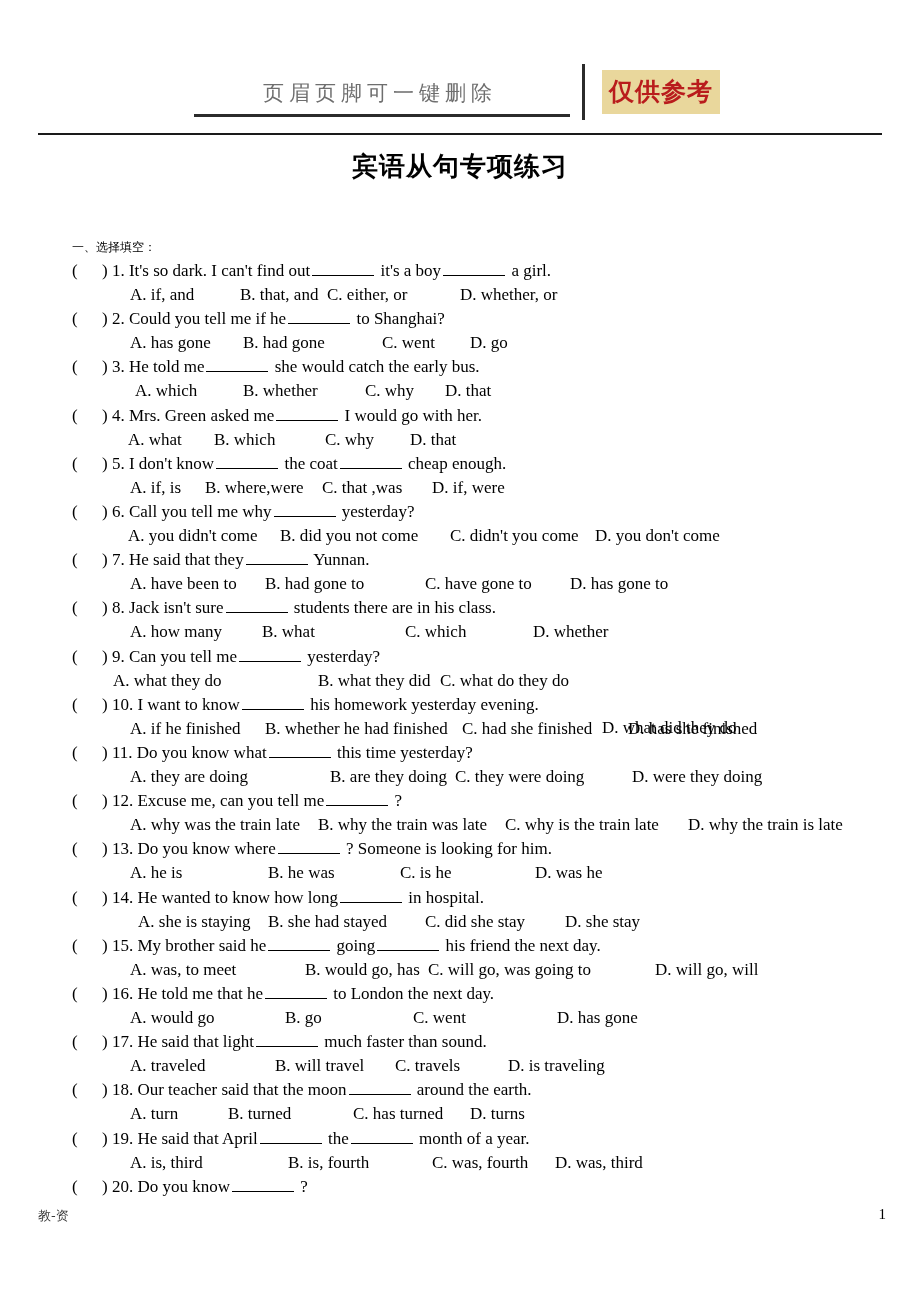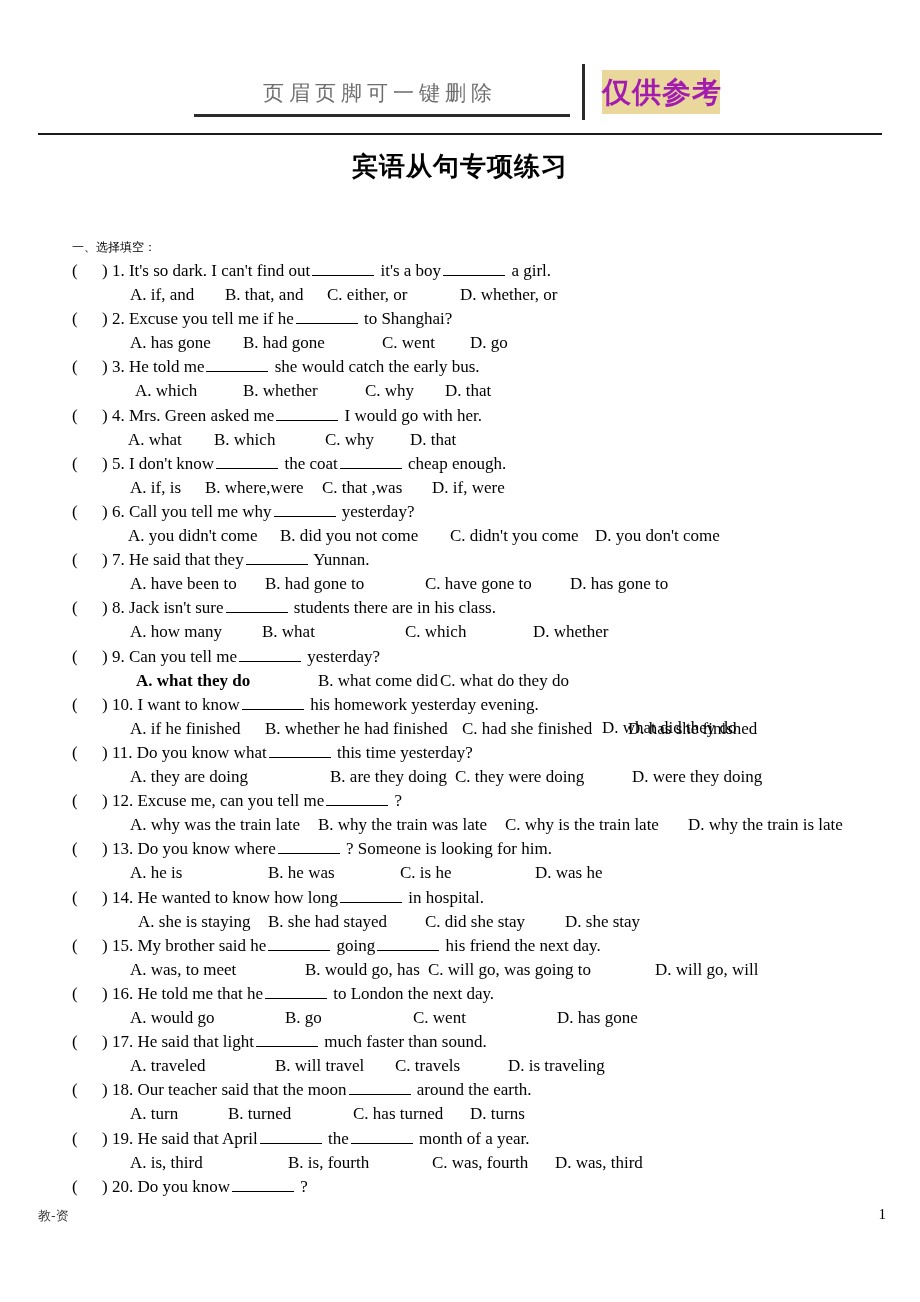--- a/index.html
+++ b/index.html
@@ -61,24 +61,24 @@
     height: 56px;
     background: #2b2b2b;
   }
   #header-badge {
     position: absolute;
     left: 412px;
     top: 8px;
     width: 118px;
     height: 44px;
     background: #e9d79c;
-    color: #a21caf;
+    color: #b91c1c;
     font-family: "DejaVu Sans", sans-serif;
     font-weight: bold;
-    font-size: 29px;
+    font-size: 25px;
     line-height: 44px;
     text-align: center;
     letter-spacing: 1px;
     white-space: nowrap;
   }
   #header-rule {
     position: absolute;
     left: 38px;
     top: 133px;
     width: 844px;
@@ -182,25 +182,25 @@
 <div id="header-rule"></div>
 
 <div id="doc-title">宾语从句专项练习</div>
 
 <div id="section-heading">一、选择填空：</div>
 
 <div id="question-list">
     <div class="q-stem" style="top: 260px;"><span class="q-paren-open">(</span><span>)</span><span> 1. </span><span>It's so dark. I can't find out</span><span class="blank" style="width: 62px;"></span><span> it's a boy</span><span class="blank" style="width: 62px;"></span><span> a girl.</span></div>
     <div class="q-options" style="top: 284px; left: 0px; width: 920px;">
       <span class="q-option" style="left: 130px;">A. if, and</span>
-      <span class="q-option" style="left: 225px;">B. that, and</span>
+      <span class="q-option" style="left: 240px;">B. that, and</span>
       <span class="q-option" style="left: 327px;">C. either, or</span>
       <span class="q-option" style="left: 460px;">D. whether, or</span>
     </div>
-    <div class="q-stem" style="top: 308.2px;"><span class="q-paren-open">(</span><span>)</span><span> 2. </span><span>Excuse you tell me if he</span><span class="blank" style="width: 62px;"></span><span> to Shanghai?</span></div>
+    <div class="q-stem" style="top: 308.2px;"><span class="q-paren-open">(</span><span>)</span><span> 2. </span><span>Could you tell me if he</span><span class="blank" style="width: 62px;"></span><span> to Shanghai?</span></div>
     <div class="q-options" style="top: 332.2px; left: 0px; width: 920px;">
       <span class="q-option" style="left: 130px;">A. has gone</span>
       <span class="q-option" style="left: 243px;">B. had gone</span>
       <span class="q-option" style="left: 382px;">C. went</span>
       <span class="q-option" style="left: 470px;">D. go</span>
     </div>
     <div class="q-stem" style="top: 356.4px;"><span class="q-paren-open">(</span><span>)</span><span> 3. </span><span>He told me</span><span class="blank" style="width: 62px;"></span><span> she would catch the early bus.</span></div>
     <div class="q-options" style="top: 380.4px; left: 0px; width: 920px;">
       <span class="q-option" style="left: 135px;">A. which</span>
       <span class="q-option" style="left: 243px;">B. whether</span>
@@ -237,22 +237,22 @@
     </div>
     <div class="q-stem" style="top: 597.4px;"><span class="q-paren-open">(</span><span>)</span><span> 8. </span><span>Jack isn't sure</span><span class="blank" style="width: 62px;"></span><span> students there are in his class.</span></div>
     <div class="q-options" style="top: 621.4px; left: 0px; width: 920px;">
       <span class="q-option" style="left: 130px;">A. how many</span>
       <span class="q-option" style="left: 262px;">B. what</span>
       <span class="q-option" style="left: 405px;">C. which</span>
       <span class="q-option" style="left: 533px;">D. whether</span>
     </div>
     <div class="q-stem" style="top: 645.6px;"><span class="q-paren-open">(</span><span>)</span><span> 9. </span><span>Can you tell me</span><span class="blank" style="width: 62px;"></span><span> yesterday?</span></div>
     <div class="q-options" style="top: 669.6px; left: 0px; width: 920px;">
-      <span class="q-option" style="left: 136px; font-weight: bold;">A. what they do</span>
-      <span class="q-option" style="left: 318px;">B. what come did</span>
+      <span class="q-option" style="left: 113px;">A. what they do</span>
+      <span class="q-option" style="left: 318px;">B. what they did</span>
       <span class="q-option" style="left: 440px;">C. what do they do</span>
       <span class="q-option" style="left: 602px; margin-top: 47px;">D. what did they do</span>
     </div>
     <div class="q-stem" style="top: 693.8px;"><span class="q-paren-open">(</span><span>)</span><span> 10. </span><span>I want to know</span><span class="blank" style="width: 62px;"></span><span> his homework yesterday evening.</span></div>
     <div class="q-options" style="top: 717.8px; left: 0px; width: 920px;">
       <span class="q-option" style="left: 130px;">A. if he finished</span>
       <span class="q-option" style="left: 265px;">B. whether he had finished</span>
       <span class="q-option" style="left: 462px;">C. had she finished</span>
       <span class="q-option" style="left: 628px;">D. has she finished</span>
     </div>

